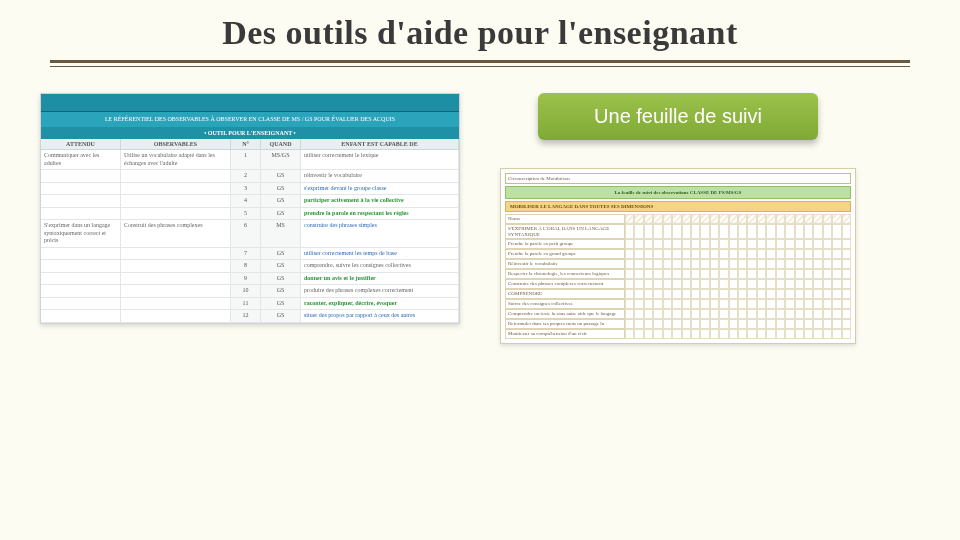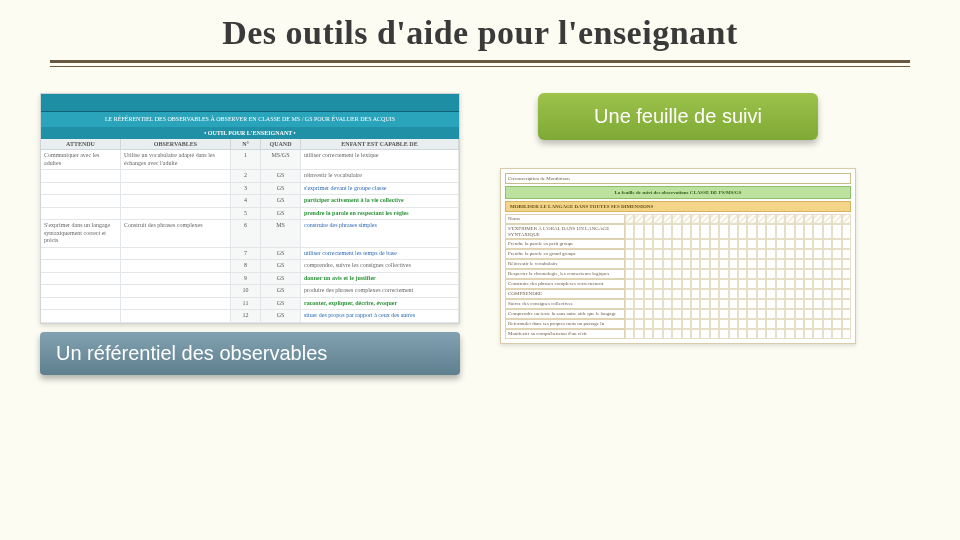--- a/index.html
+++ b/index.html
@@ -238,21 +238,20 @@
             <div class="cell code">11</div>
             <div class="cell code">GS</div>
             <div class="cell green">raconter, expliquer, décrire, évoquer</div>
             <div class="cell desc"></div>
             <div class="cell desc"></div>
             <div class="cell code">12</div>
             <div class="cell code">GS</div>
             <div class="cell blue">situer des propos par rapport à ceux des autres</div>
           </div>
       </div>
-      <div class="ref-label">Un référentiel des observables</div>
     </div>
 
     <div class="col-right">
       <div class="suivi-btn">Une feuille de suivi</div>
 
       <div class="sheet">
         <div class="sheet-head1">Circonscription de Montbrison</div>
         <div class="sheet-head2">La feuille de suivi des observations CLASSE DE PS/MS/GS</div>
         <div class="sheet-head3">MOBILISER LE LANGAGE DANS TOUTES SES DIMENSIONS</div>
         <div class="sheet-grid" id="sheet-grid">

